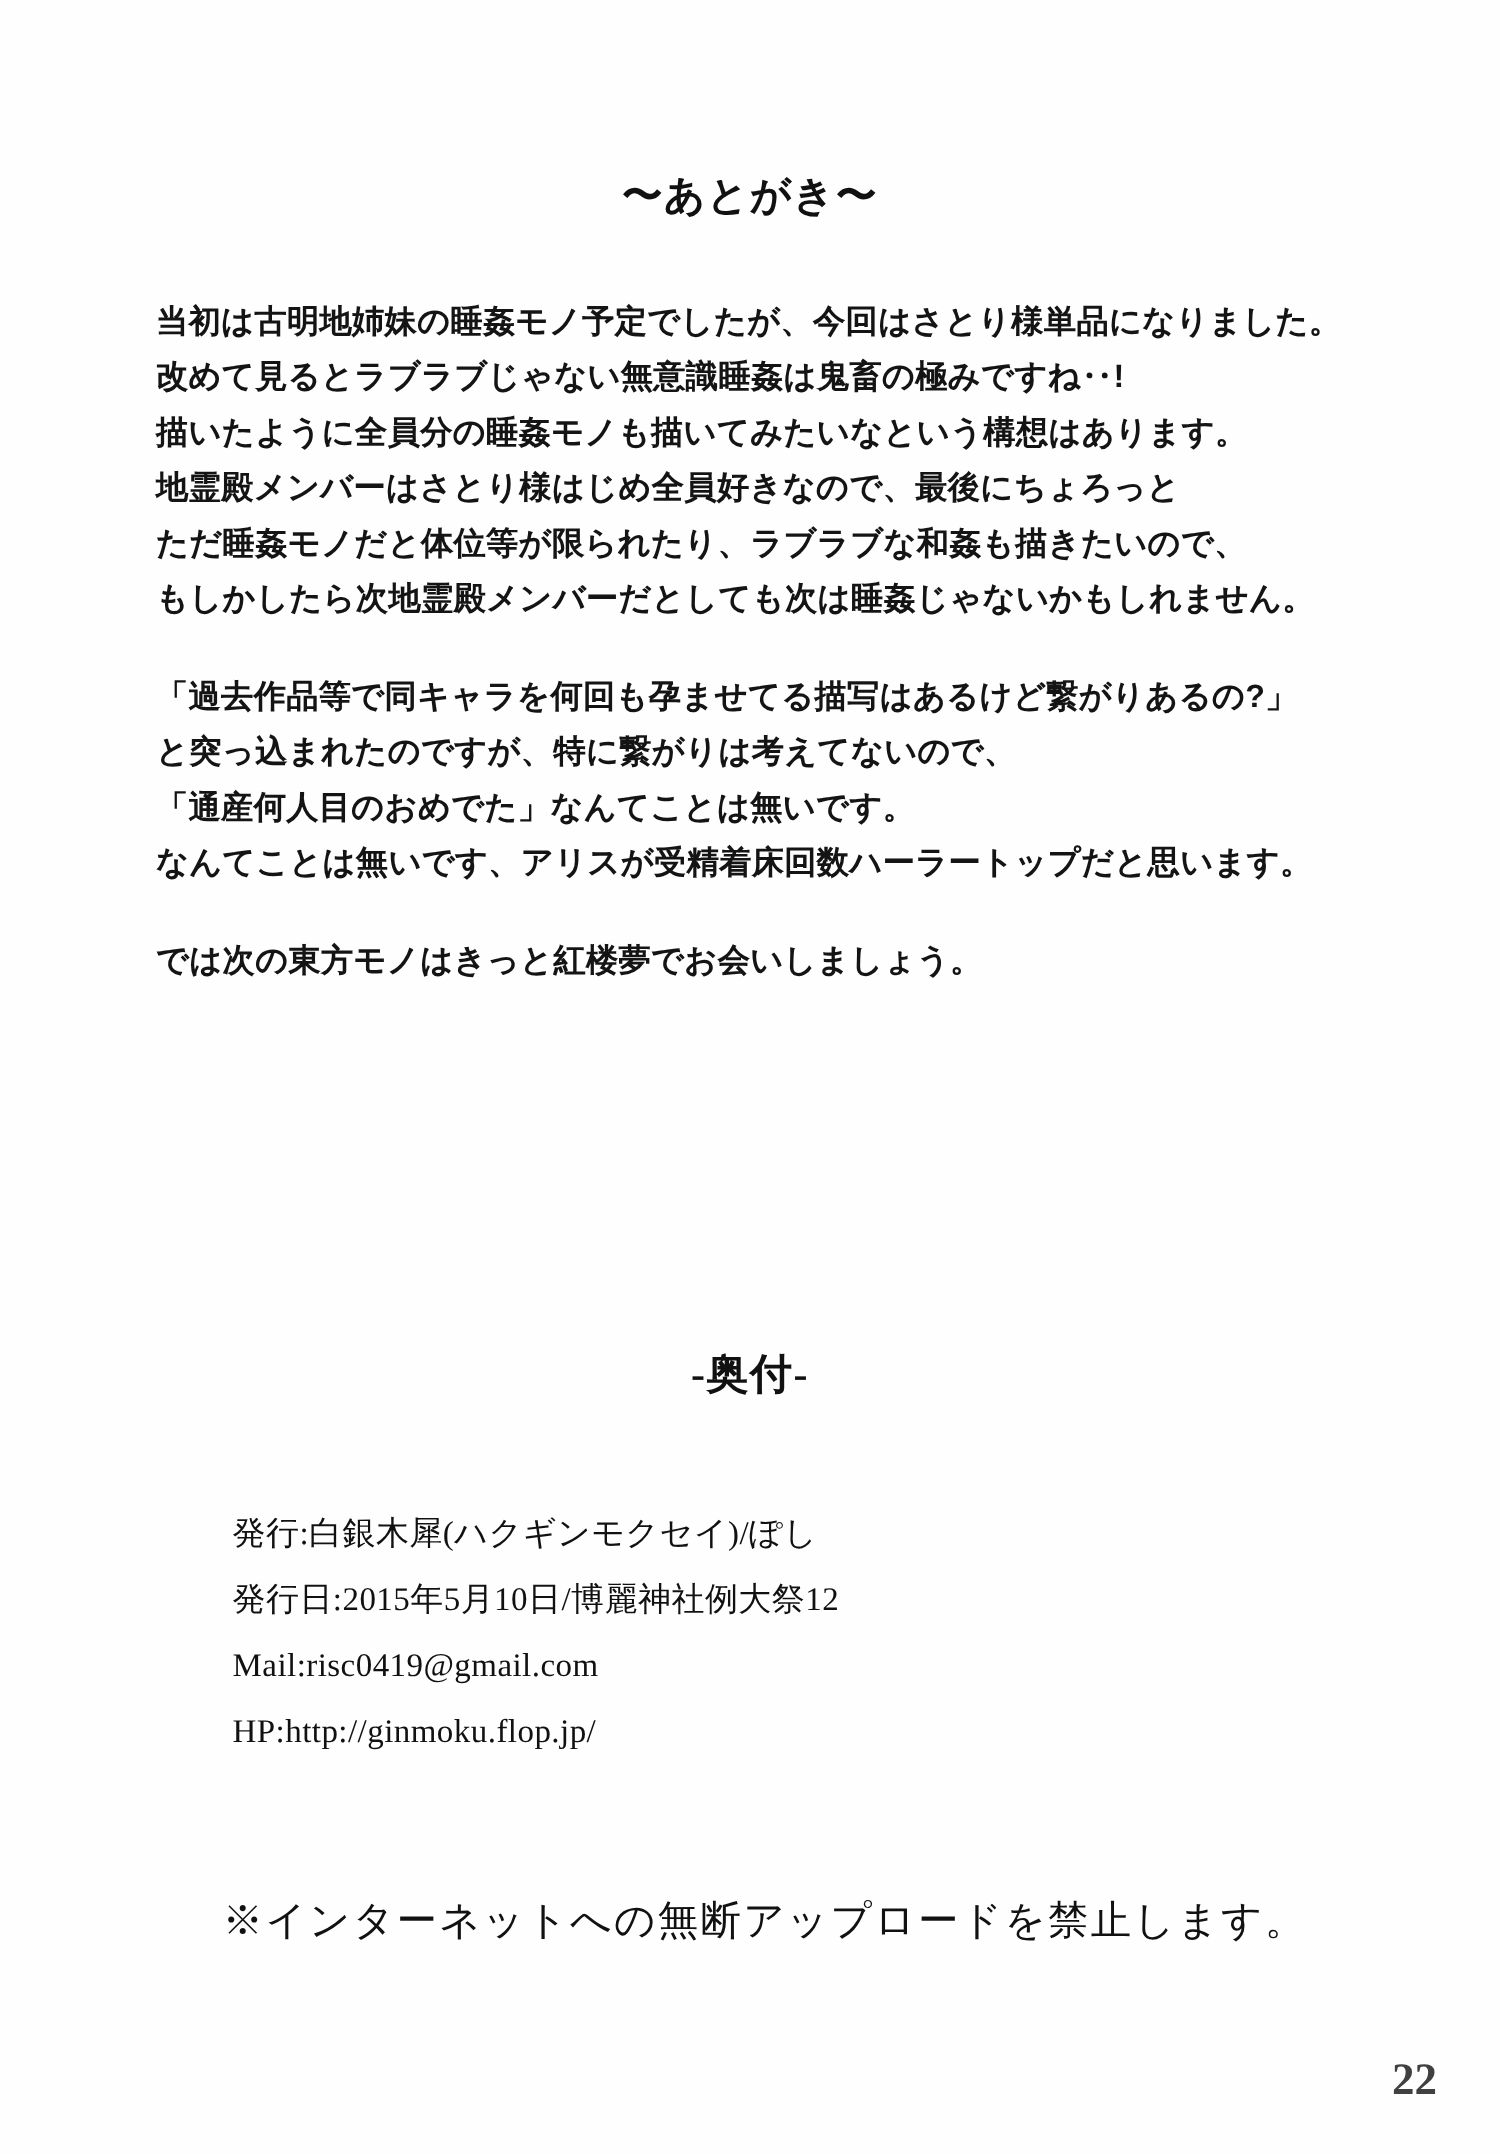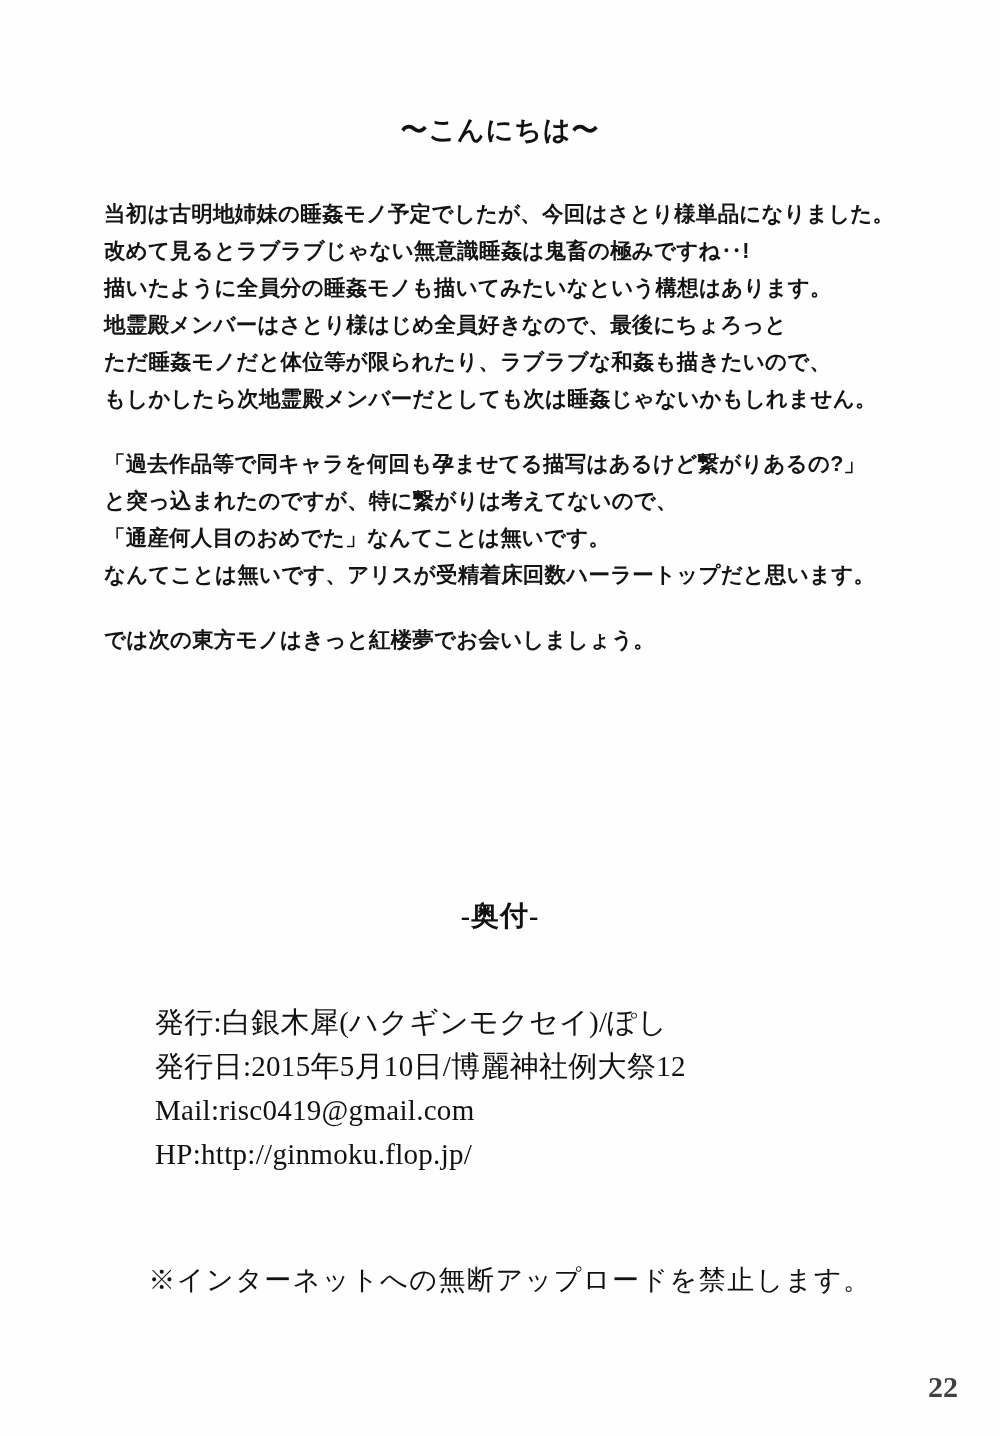--- a/index.html
+++ b/index.html
@@ -60,21 +60,21 @@
     font-size: 28px;
     font-weight: bold;
     color: #111;
     letter-spacing: 1px;
   }
   .colophon-list {
     position: absolute;
     top: 1000px;
     left: 155px;
     font-family: "Liberation Serif", serif;
-    font-size: 29px;
+    font-size: 22px;
     line-height: 44px;
     color: #111;
     letter-spacing: 0.3px;
   }
   .colophon-list div {
     white-space: nowrap;
   }
   .notice {
     position: absolute;
     top: 1262px;
@@ -95,21 +95,21 @@
     font-size: 30px;
     font-weight: bold;
     color: #404040;
   }
 </style>
 </head>
 <body>
 
 <div class="page">
 
-  <div class="afterword-title">〜こんにちは〜</div>
+  <div class="afterword-title">〜あとがき〜</div>
 
   <div class="afterword-body">
     <div class="gap"></div>
     <p>当初は古明地姉妹の睡姦モノ予定でしたが、今回はさとり様単品になりました。</p>
     <p>改めて見るとラブラブじゃない無意識睡姦は鬼畜の極みですね‥!</p>
     <p>描いたように全員分の睡姦モノも描いてみたいなという構想はあります。</p>
     <p>地霊殿メンバーはさとり様はじめ全員好きなので、最後にちょろっと</p>
     <p>ただ睡姦モノだと体位等が限られたり、ラブラブな和姦も描きたいので、</p>
     <p>もしかしたら次地霊殿メンバーだとしても次は睡姦じゃないかもしれません。</p>
     <div class="gap"></div>

